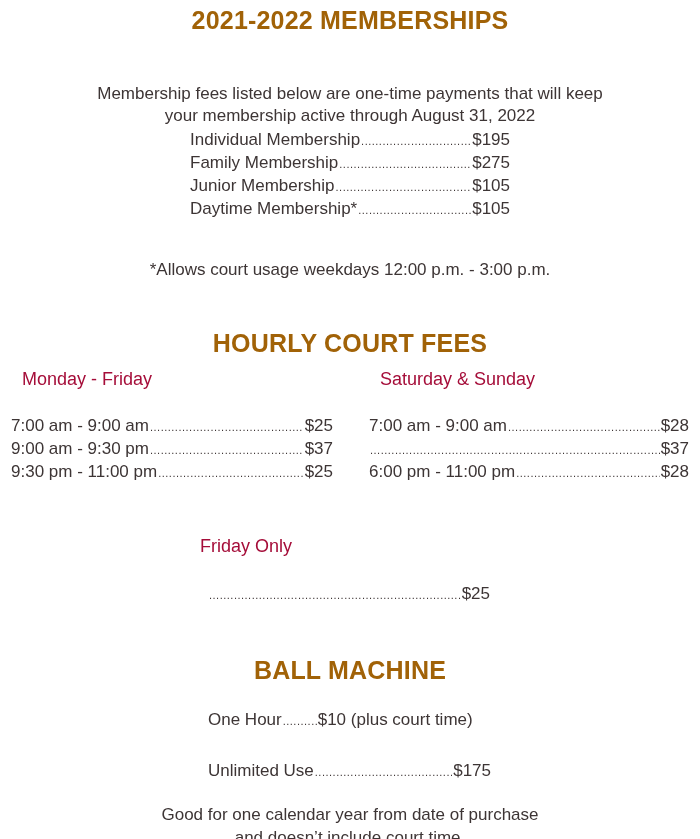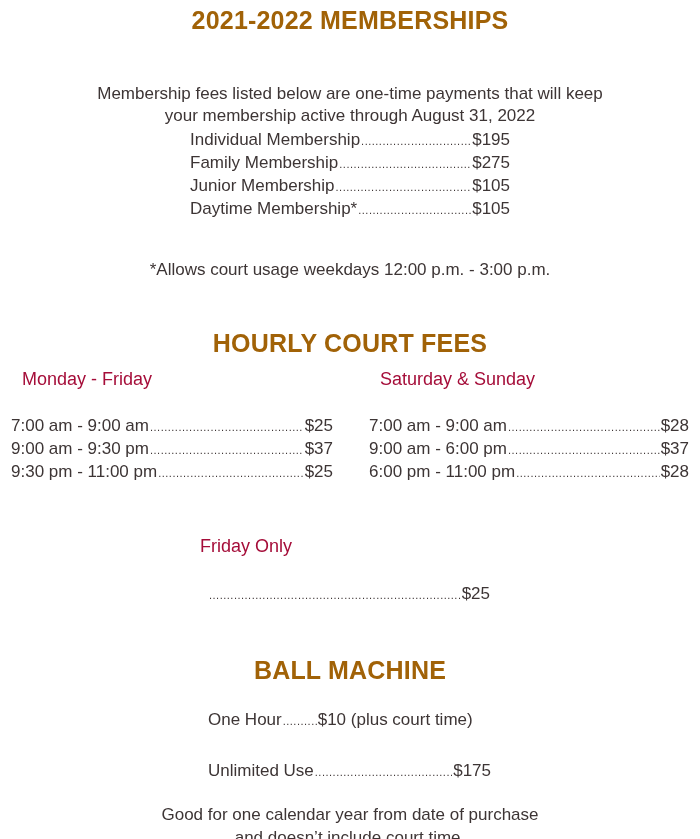--- a/index.html
+++ b/index.html
@@ -76,21 +76,20 @@
   <span class="leader"></span>
   <span class="price">$25</span>
 </div>
 
 <div class="row" style="left:369px; width:320px; top:415px;">
   <span class="label">7:00 am - 9:00 am</span>
   <span class="leader"></span>
   <span class="price">$28</span>
 </div>
 <div class="row" style="left:369px; width:320px; top:438px;">
-  <span class="label">9:00 am - 6:00 pm</span>
   <span class="leader"></span>
   <span class="price">$37</span>
 </div>
 <div class="row" style="left:369px; width:320px; top:461px;">
   <span class="label">6:00 pm - 11:00 pm</span>
   <span class="leader"></span>
   <span class="price">$28</span>
 </div>
 
 <div class="h2" style="left:200px; width:300px; top:536px;">Friday Only</div>

